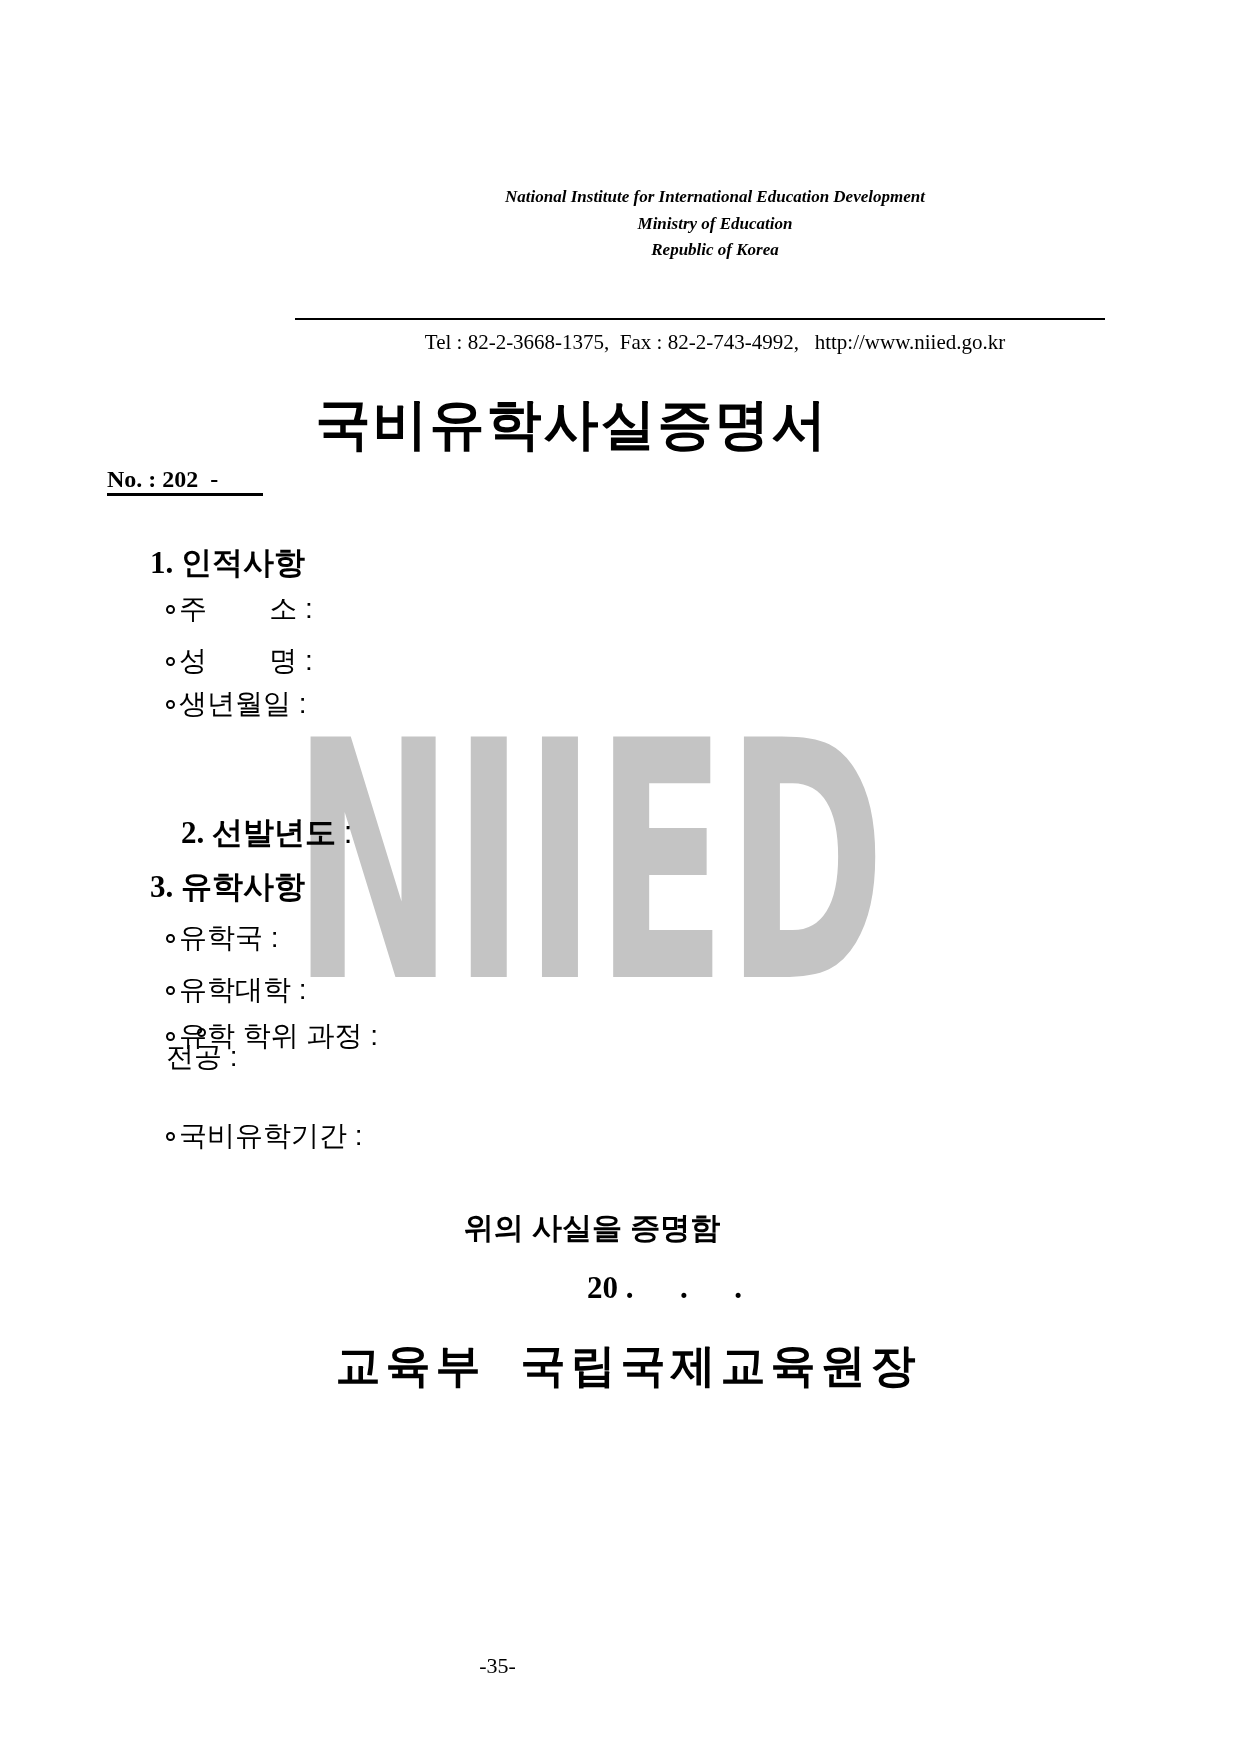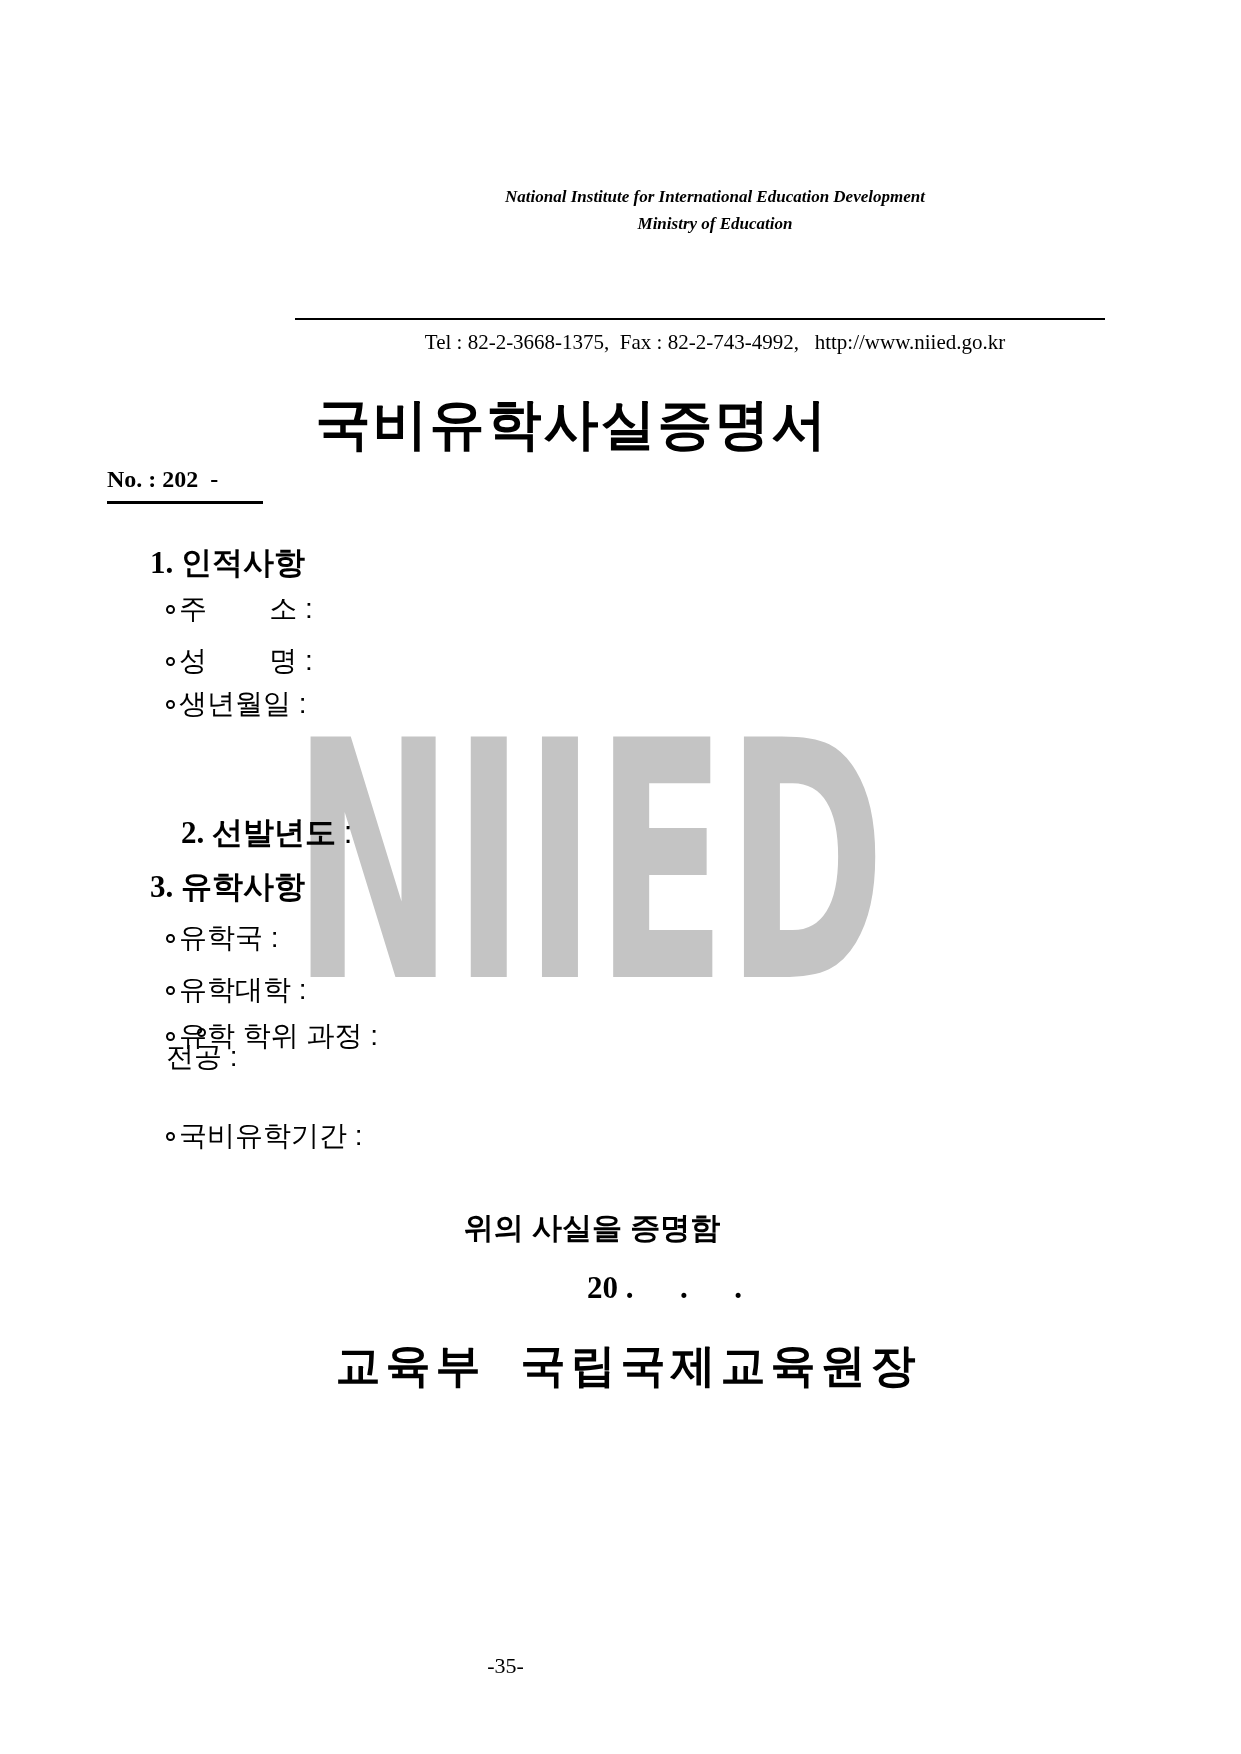--- a/index.html
+++ b/index.html
@@ -23,21 +23,21 @@
     font-size:17px;line-height:26.5px;}
   .header-rule{left:295px;top:318px;width:810px;height:0;border-top:2px solid #000;}
   .contact-line{left:330px;top:330px;width:770px;text-align:center;
     font-family:"Liberation Serif","DejaVu Serif",serif;font-size:21px;white-space:pre;}
 
   
   .doc-title{left:32px;top:388px;width:1080px;text-align:center;
     font-weight:700;font-size:55px;letter-spacing:2px;white-space:pre;}
   .doc-no{left:107px;top:466px;
     font-family:"Liberation Serif","DejaVu Serif",serif;font-weight:700;font-size:24px;
-    border-bottom:3px solid #000;padding:0 45px 8px 0;white-space:pre;}
+    border-bottom:3px solid #000;padding:0 45px 0 0;white-space:pre;}
 
   
   .sec-heading{position:absolute;left:150px;font-size:31px;font-weight:700;
     font-family:"Liberation Serif","Liberation Sans",sans-serif;white-space:pre;z-index:1;}
   .sec-heading .suffix{font-weight:400;font-family:"Liberation Sans",sans-serif;}
   .sec1{top:542px;} .sec2{top:776px;} .sec3{top:866px;}
 
   .item{position:absolute;left:166px;display:flex;align-items:center;gap:4px;z-index:1;}
   .bullet{width:9px;height:9px;border:2px solid #000;border-radius:50%;flex:0 0 auto;box-sizing:border-box;}
   .item .label{font-size:28px;line-height:1.15;white-space:pre;}
@@ -45,33 +45,34 @@
   .row-country{top:922px;} .row-univ{top:974px;} .row-degree{top:1020px;}
   .row-major{top:1028px;flex-direction:column;} .row-period{top:1120px;}
 
   
   .certify{left:0;top:1208px;width:1184px;text-align:center;font-size:30px;font-weight:700;}
   .date-line{left:0;top:1270px;width:1241px;text-align:center;
     font-family:"Liberation Serif","DejaVu Serif",serif;font-weight:700;font-size:31px;white-space:pre;padding-left:44px;}
   .signer{left:15px;top:1336px;width:1226px;text-align:center;
     font-size:45px;font-weight:700;letter-spacing:5px;white-space:pre;}
   .page-number{left:0;top:1653px;width:995px;text-align:center;
-    font-family:"Liberation Serif","DejaVu Serif",serif;font-size:22px;margin-left:8px;}
+    font-family:"Liberation Serif","DejaVu Serif",serif;font-size:22px;}
 </style>
 </head>
 <body>
 
 <div class="page">
 
   <div class="watermark">NIIED</div>
 
 
   <div class="layer org-block">
     <div>National Institute for International Education Development</div>
     <div>Ministry of Education</div>
+    <div>Republic of Korea</div>
   </div>
 
   <div class="layer header-rule"></div>
 
   <div class="layer contact-line">Tel : 82-2-3668-1375,  Fax : 82-2-743-4992,   http://www.niied.go.kr</div>
 
   <div class="layer doc-title">국비유학사실증명서</div>
   <div class="layer doc-no">No. : 202  -</div>
 
   <div class="sec-heading sec1">1. 인적사항</div>

